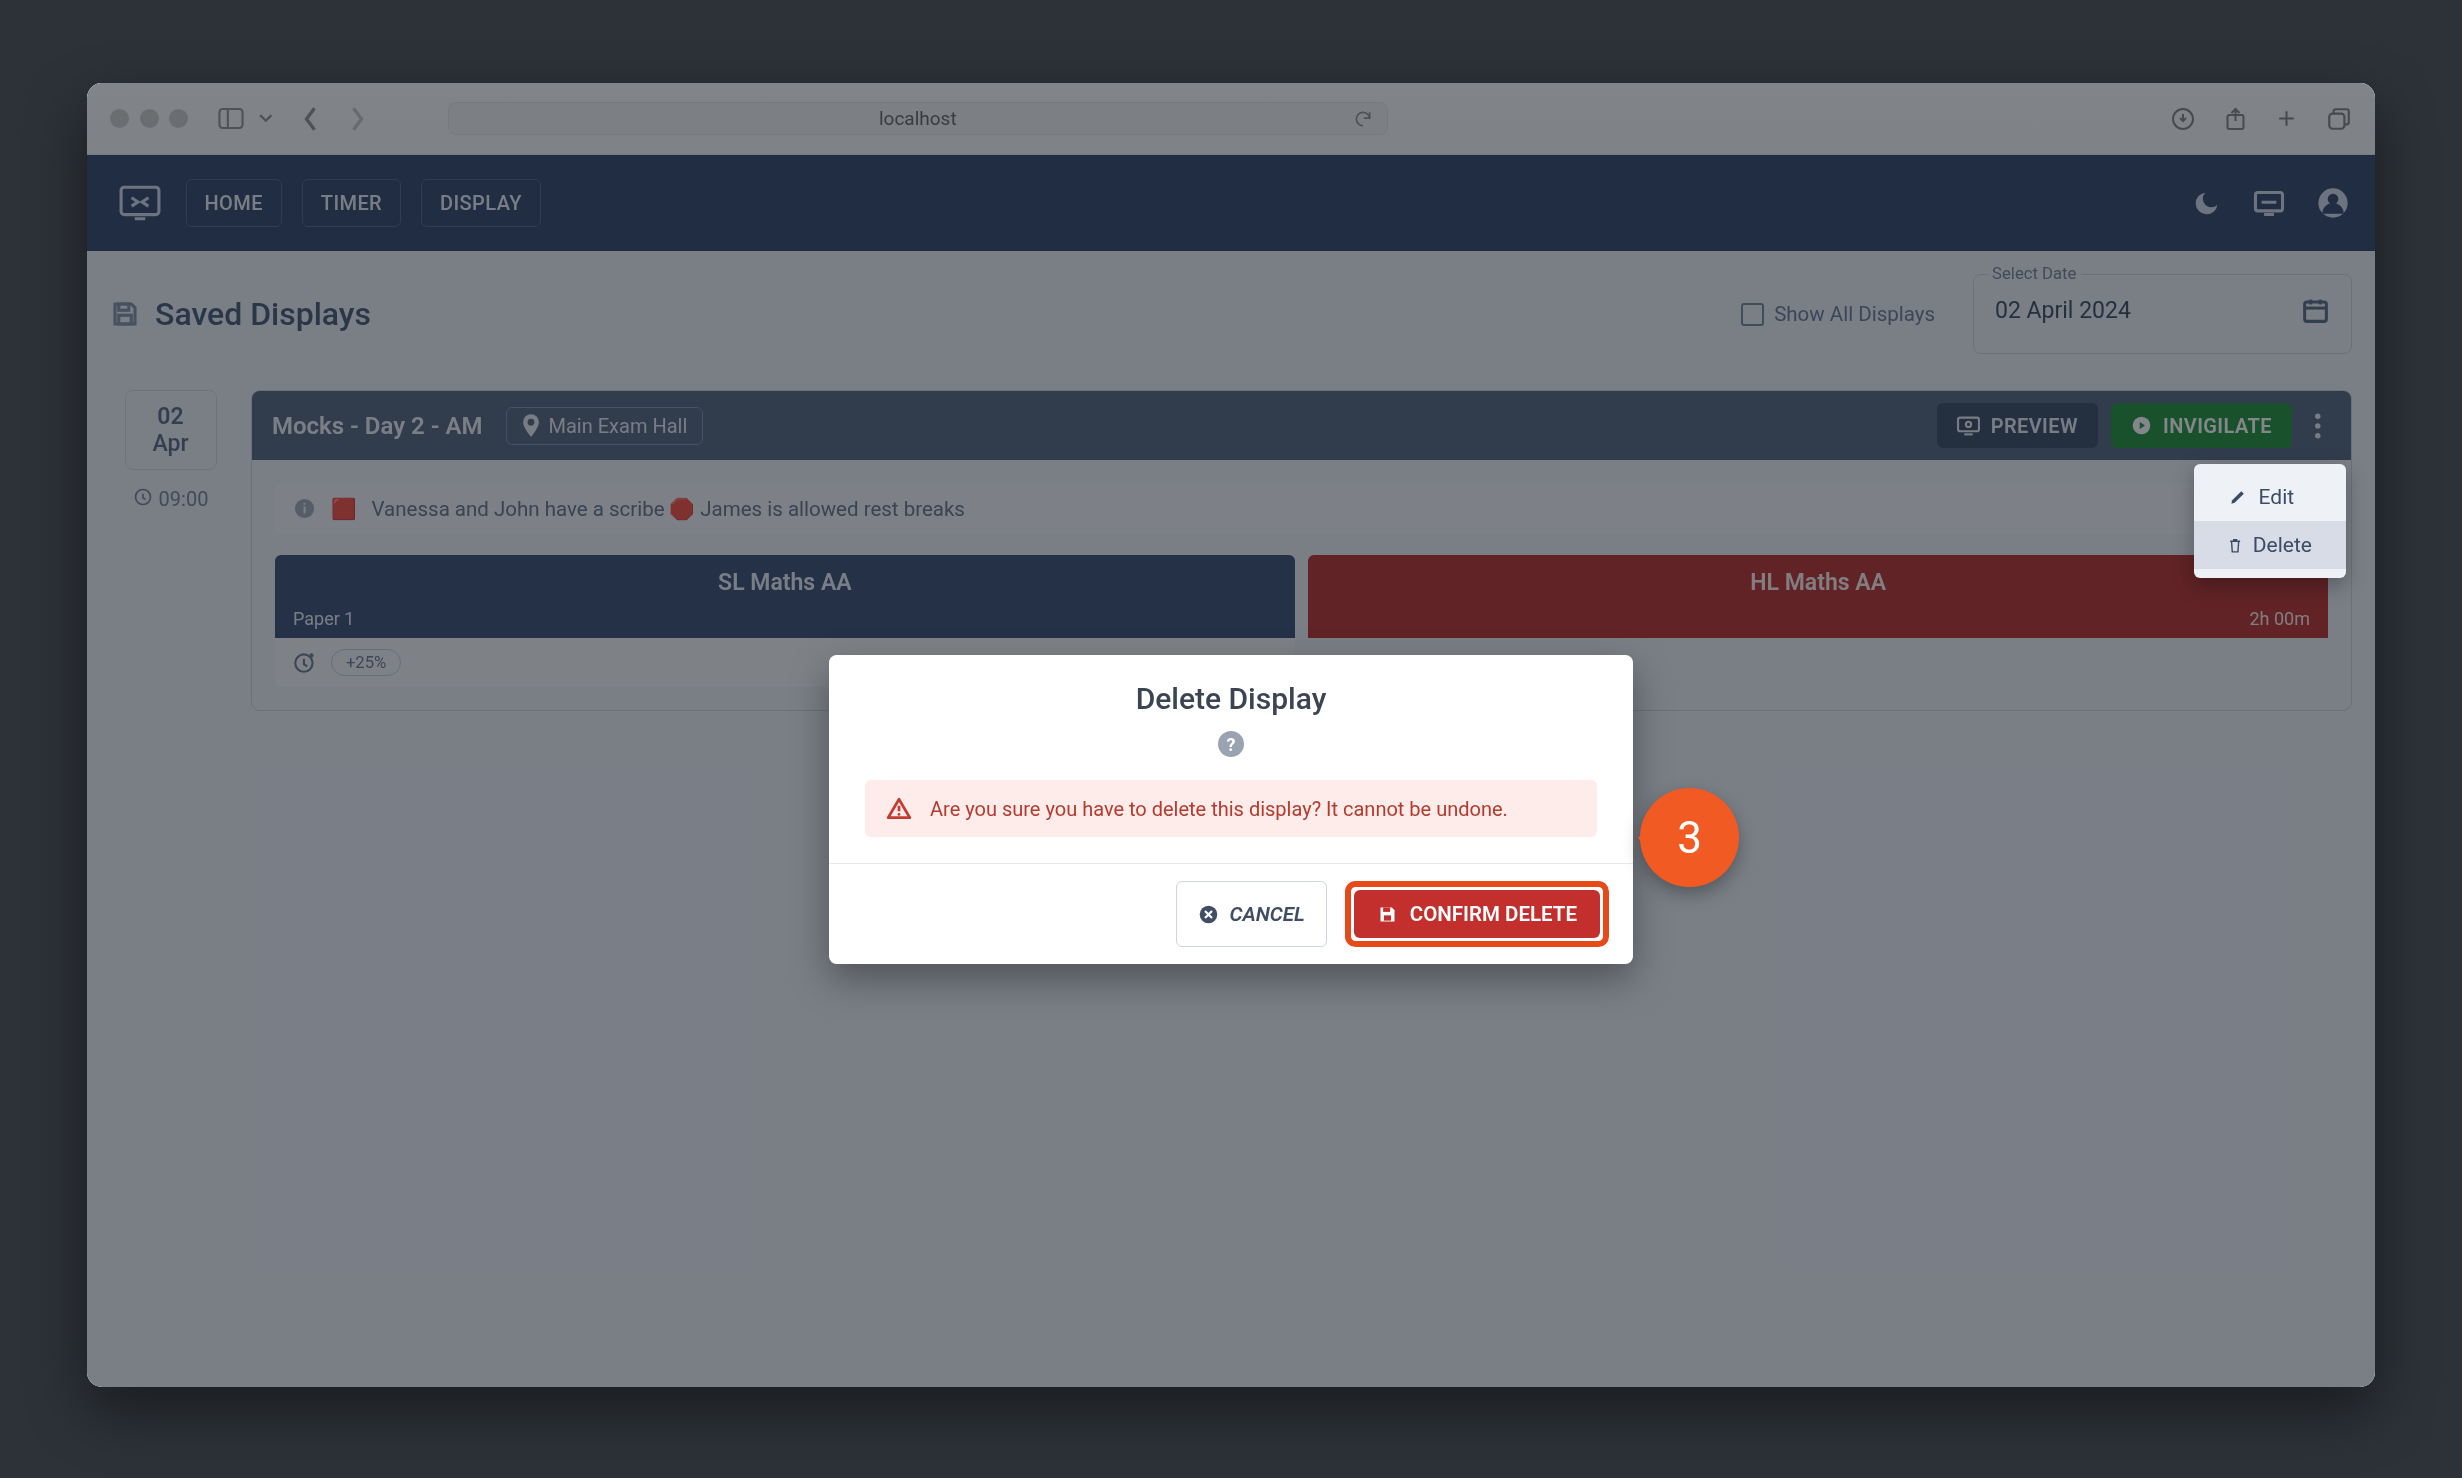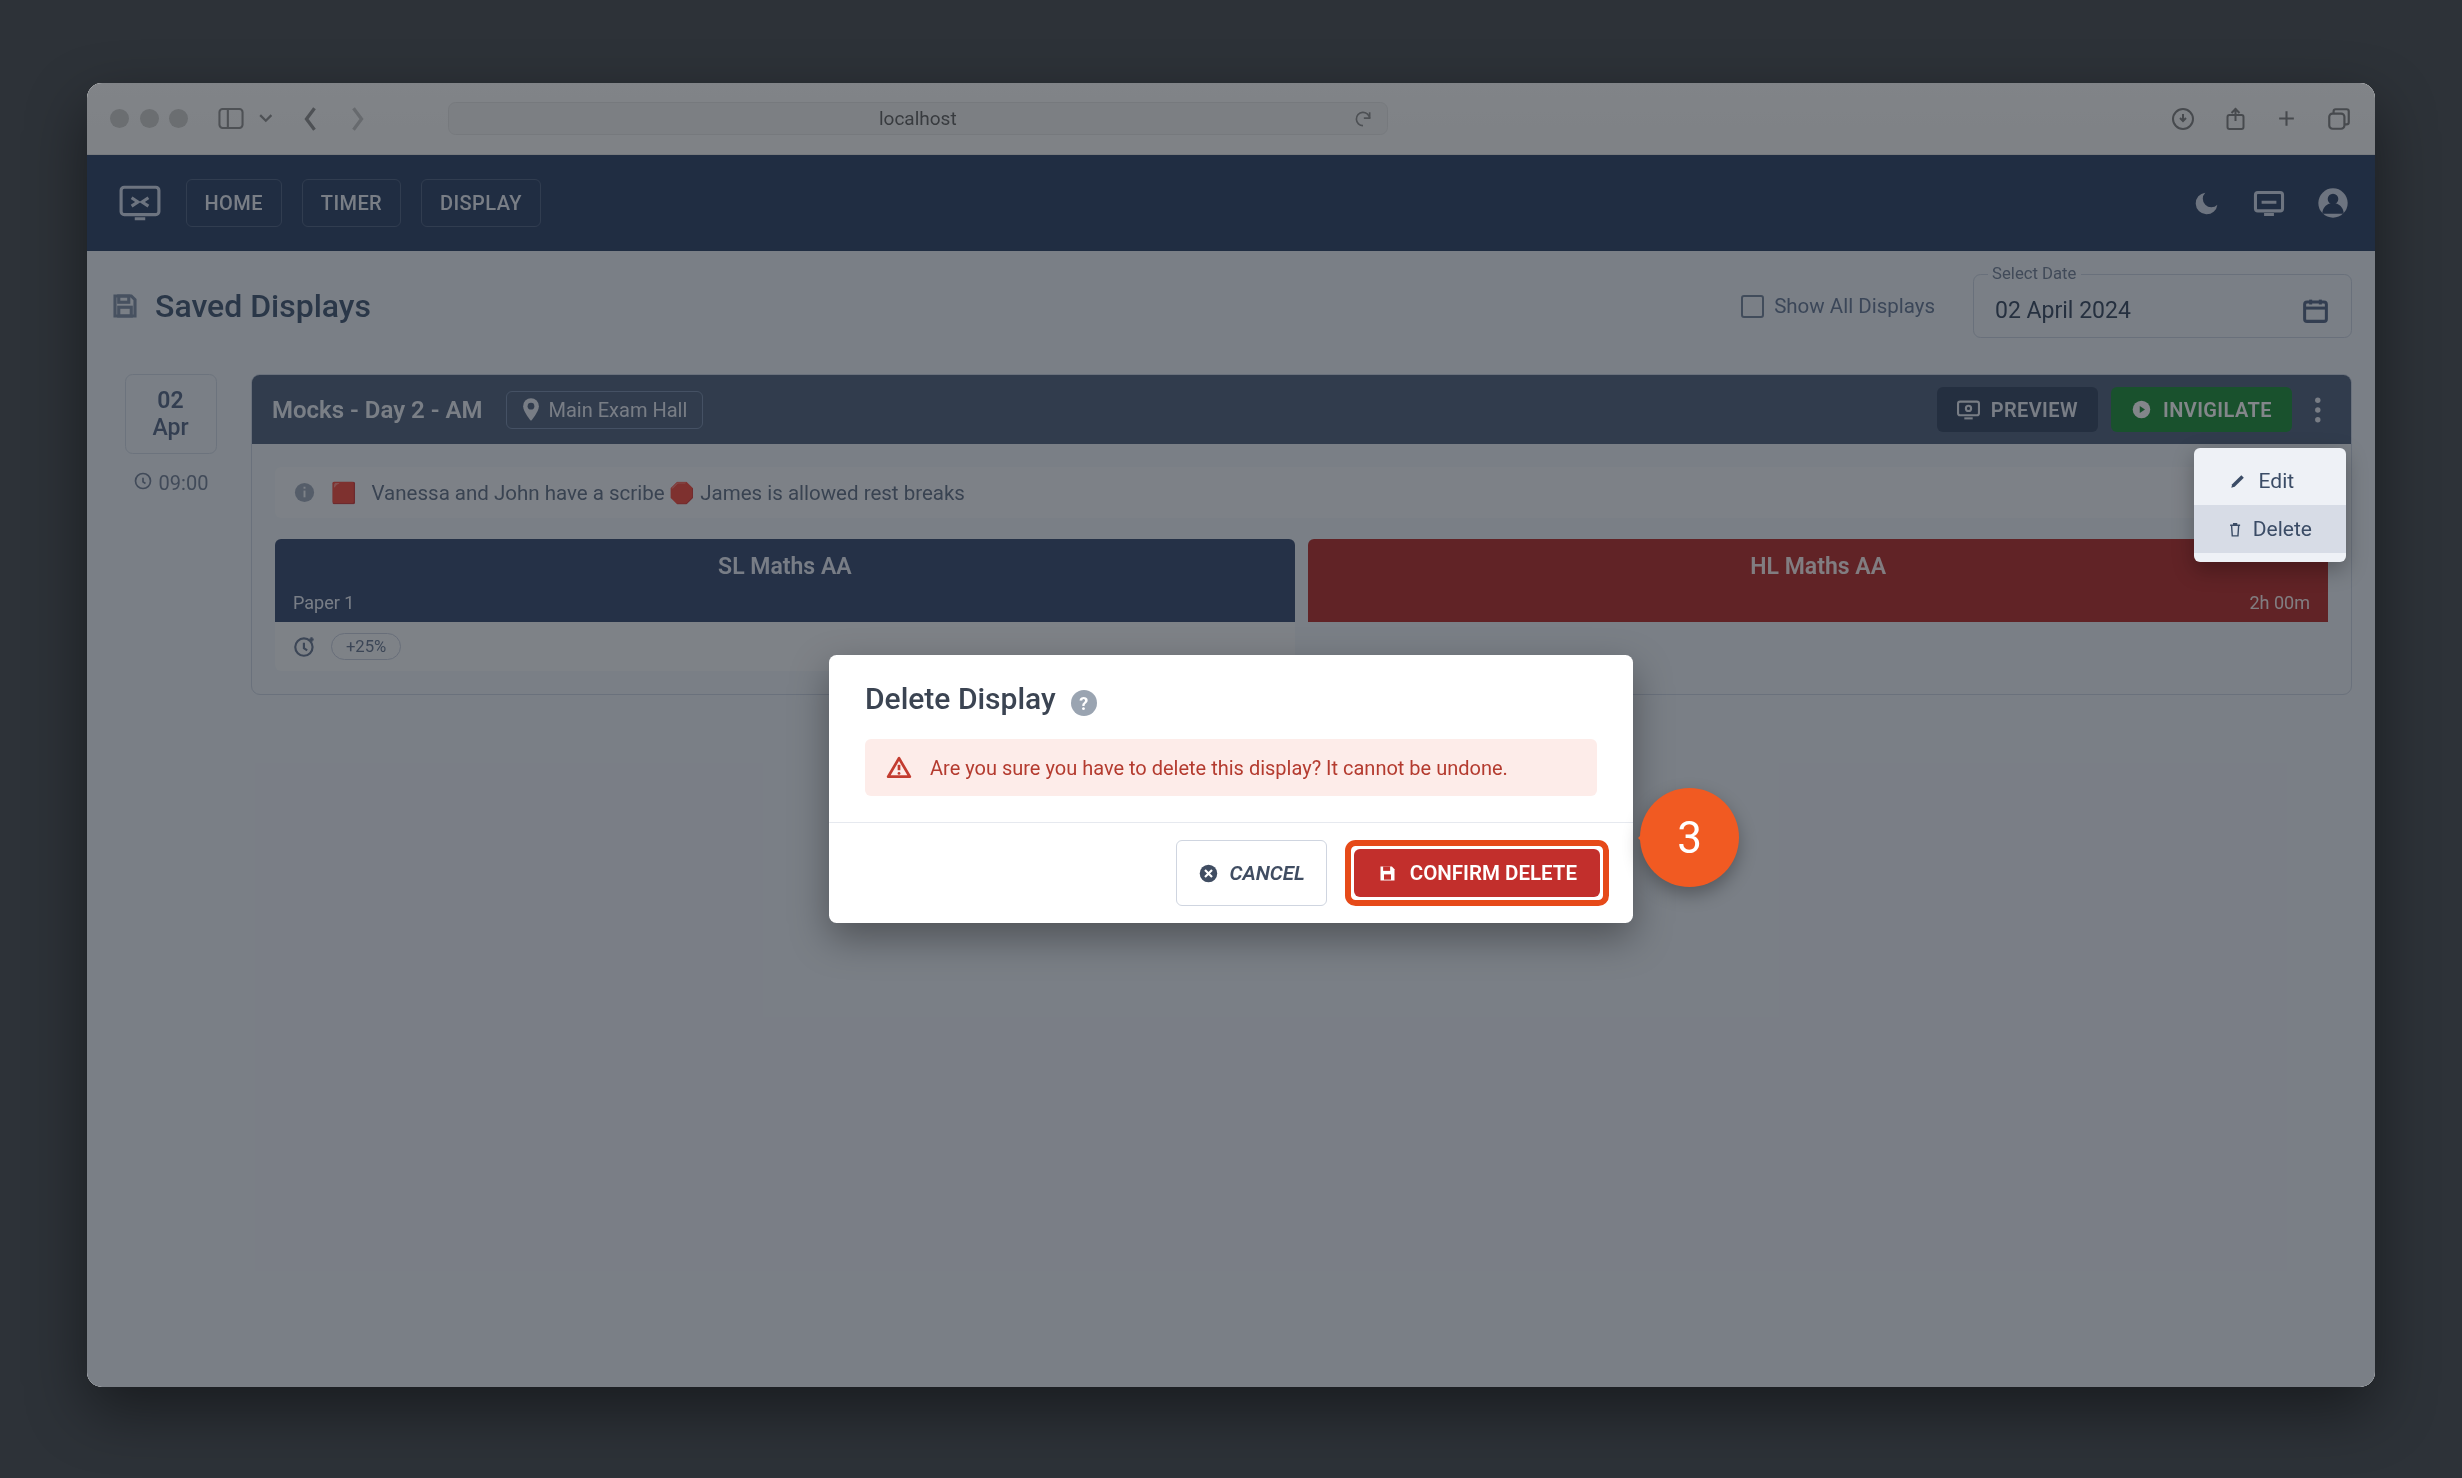--- a/index.html
+++ b/index.html
@@ -83,21 +83,21 @@
 .page-title-row {
   display: flex; align-items: center; gap: 15px;
 }
 .page-title-row .spacer { flex: 1; }
 .save-icn { color: #7a8aa3; }
 .page-title { font-size: 32px; font-weight: 500; color: #3b506e; }
 .show-all { display:flex; align-items:center; gap: 10.6px; color:#5f7291; font-size:20.5px; }
 .checkbox { width:23px;height:23px;border:2.3px solid #6e7e97;border-radius:3px; }
 .date-field {
   border: 1.5px solid #c6cedd; border-radius: 7.6px; position: relative;
-  padding: 21px 21px 12px 21px; margin-left: 23px; width: 379px;
+  padding: 21px 21px 28px 21px; margin-left: 23px; width: 379px;
   display:flex; align-items:center; justify-content:space-between;
 }
 .date-field-label { position:absolute; top:-10.6px; left:13.6px; background:#eaeff5; padding:0 4.5px; font-size:16.7px; color:#6d7b92; }
 .date-field-value { font-size:23px; color:#30405a; }
 
 .display-card-row { display:flex; margin-top: 36px; gap: 20px; }
 .date-col { width: 121px; display:flex; flex-direction:column; align-items:center; }
 .date-badge {
   width: 92px; border: 1.5px solid #cdd5e2; border-radius: 7.6px;
   text-align:center; padding: 12px 0; color:#4e6181;
@@ -157,21 +157,21 @@
 
 .modal-overlay {
   position:absolute; inset:0; background:rgba(30,34,42,0.55);
 }
 .modal {
   position:absolute; left:50%; top: 572px; transform:translateX(-50%);
   width: 804px; background:#fff; border-radius:7.6px; box-shadow:0 15px 38px rgba(0,0,0,.35);
   overflow:hidden;
   z-index:20;
 }
-.modal-title-row { display:flex; align-items:flex-end; gap:15px; padding: 26px 36px 23px; }
+.modal-title-row { display:flex; align-items:center; gap:15px; padding: 26px 36px 23px; flex-direction: column; }
 .modal-title { font-size:30px; font-weight:500; color:#3b4452; }
 .help-bubble { width:26px;height:26px;border-radius:50%;background:#9aa4b1;color:#fff;display:flex;align-items:center;justify-content:center;font-size:18px;font-weight:700; }
 .modal-warning {
   margin: 0 36px 26px; background:#fdece9; border-radius:6px;
   display:flex; align-items:center; gap:18px; padding: 16.7px 21px;
 }
 .warn-icon { color:#c33c30; }
 .warn-text { font-size:20px; color:#b43b2f; }
 .modal-footer {
   border-top:0.8px solid #e6e9ef; padding: 16.7px 24px; display:flex; justify-content:flex-end; gap:18px;

